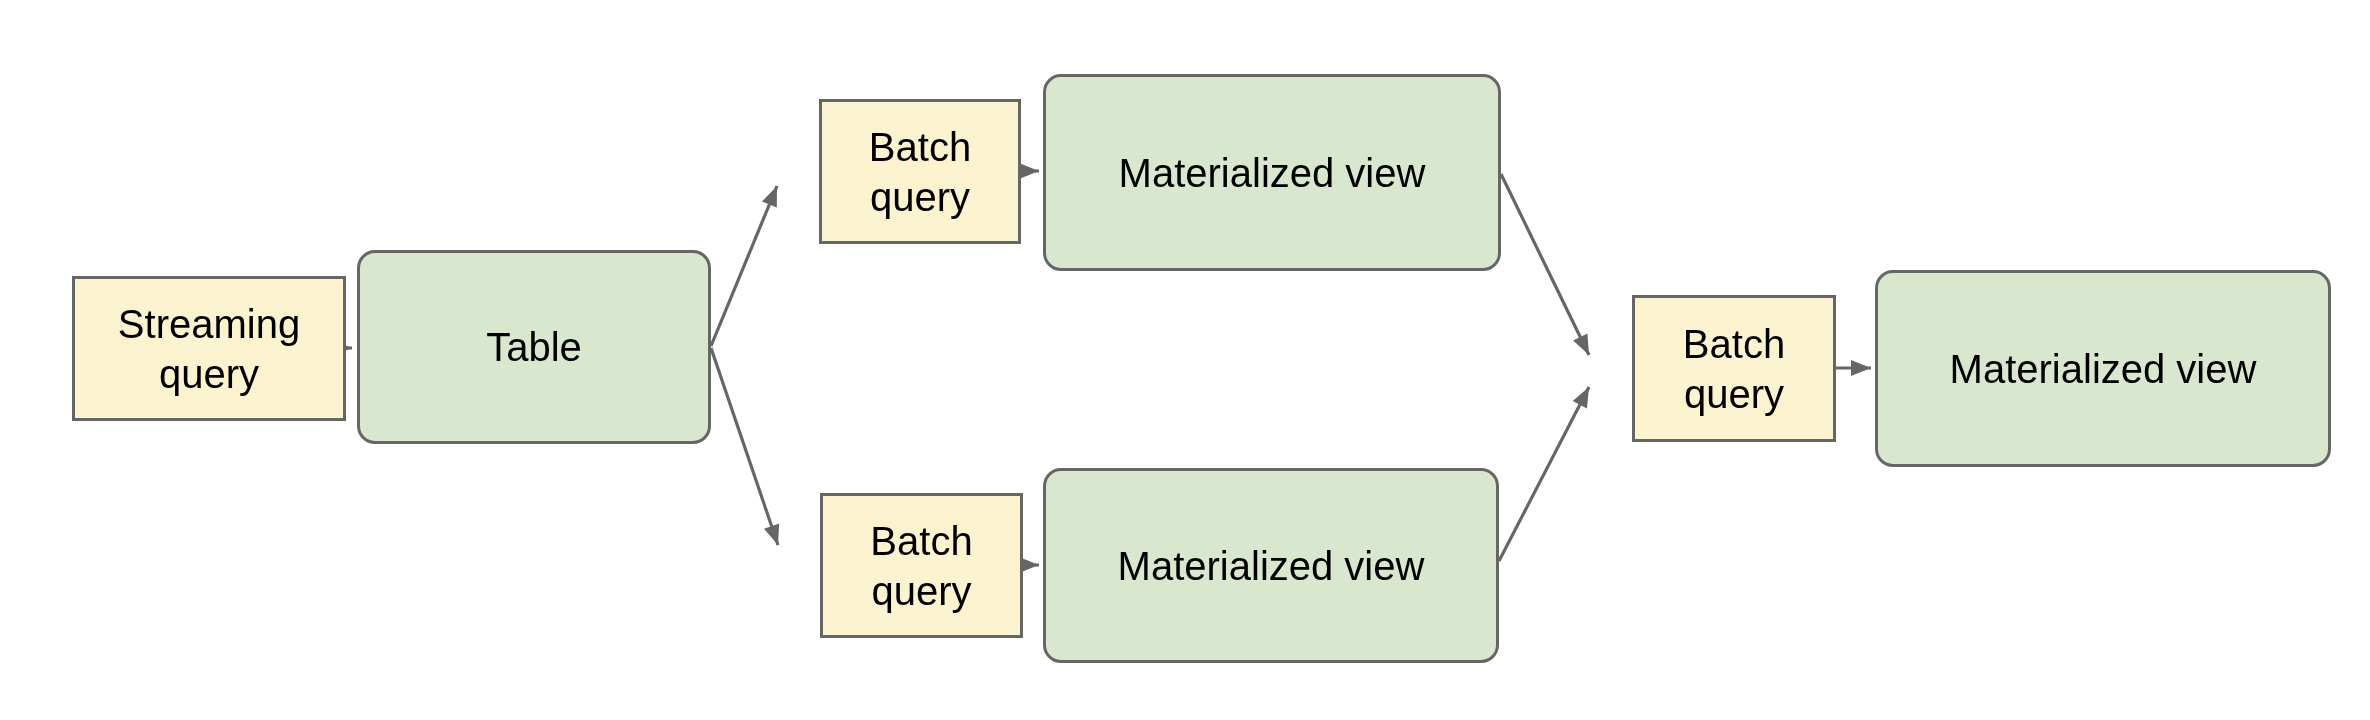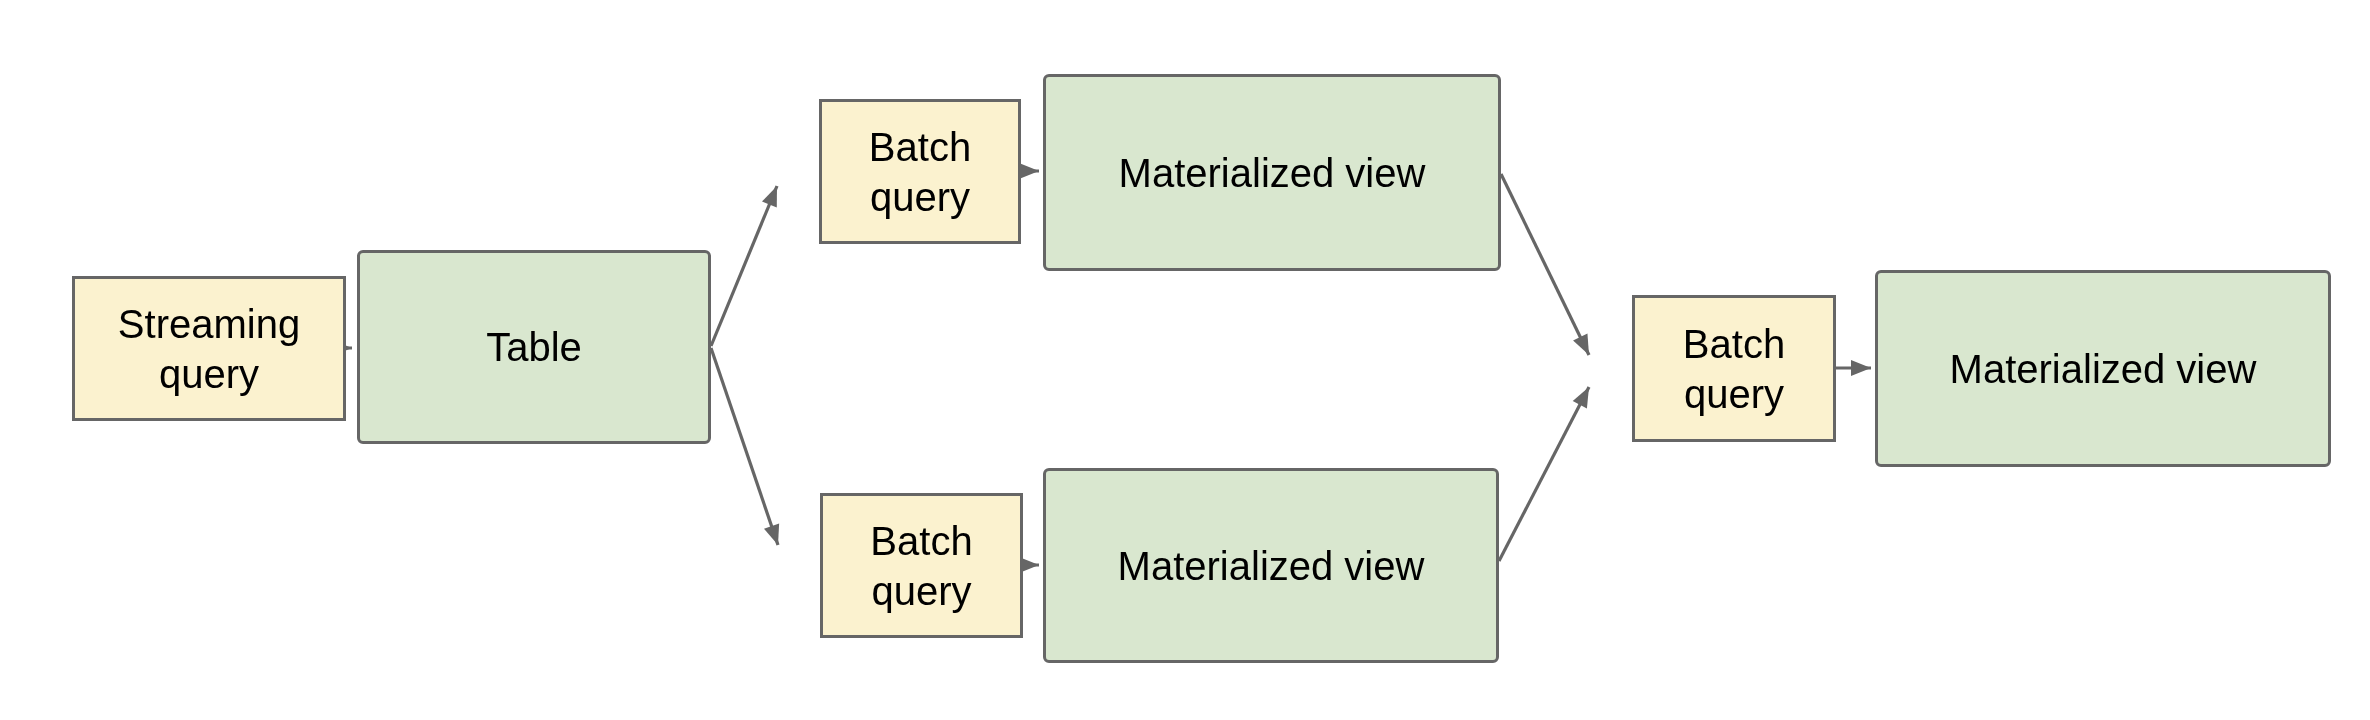--- a/index.html
+++ b/index.html
@@ -41,21 +41,21 @@
   .node .label { display: block; padding: 0 8px; }
 
   .node.query {
     background: var(--query-fill, #FBF2CF);
     border: 3px solid var(--node-border, #666666);
     margin-left: 40px;
   }
   .node.view {
     background: var(--view-fill, #D9E7CF);
     border: 3px solid var(--node-border, #666666);
-    border-radius: 6px;
+    border-radius: 18px;
   }
 </style>
 </head>
 <body>
 
 <div class="canvas">
 
   <svg class="edges" viewBox="0 0 2370 720" xmlns="http://www.w3.org/2000/svg">
     <defs>
       <marker id="arrow" markerUnits="userSpaceOnUse" markerWidth="24" markerHeight="20" refX="21" refY="9" orient="auto">

